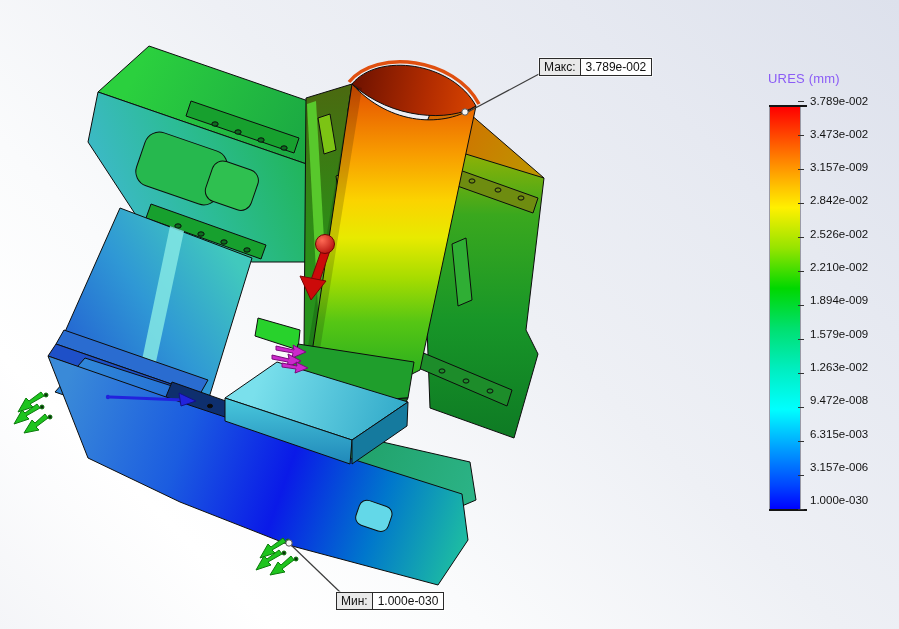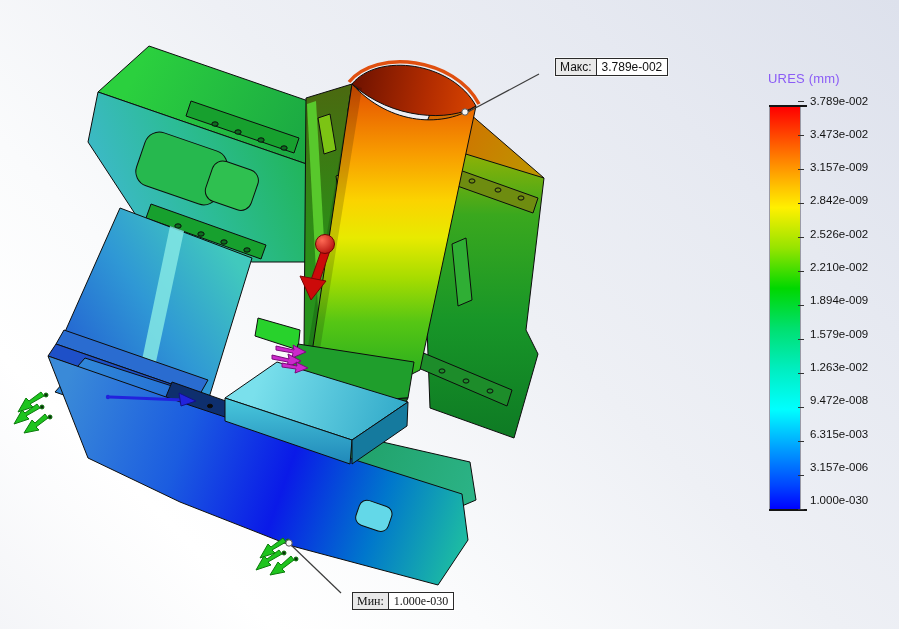--- a/index.html
+++ b/index.html
@@ -14,21 +14,21 @@
   .legend-title{position:absolute;left:768px;top:71px;font-size:13px;color:#8b5cf6;letter-spacing:.2px;}
   .legend-bar{position:absolute;left:769px;top:107px;width:30px;height:403px;
     background:linear-gradient(180deg,#ff0000 0%,#ff7800 12%,#ffc400 20%,#fff000 25%,#96e400 35%,#00d800 45%,#00e070 55%,#00eec0 65%,#00ffff 75%,#009cff 85%,#0044ff 94%,#0000ff 100%);
     border-left:1px solid #9a9aa6;border-right:1px solid #9a9aa6;}
   .legend-line{position:absolute;left:769px;width:38px;height:2px;background:#151515;}
   .legend-ticks{position:absolute;left:798px;top:100.5px;height:409px;display:flex;flex-direction:column;justify-content:space-between;}
   .legend-ticks i{display:block;width:6px;height:1px;background:#333;}
   .legend-labels{position:absolute;left:810px;top:93.5px;height:415px;display:flex;flex-direction:column;justify-content:space-between;}
   .legend-labels div{height:15px;line-height:15px;font-size:11.5px;color:#111;white-space:nowrap;}
   
-  .callout{position:absolute;display:flex;border:1px solid #2a2a2a;font-size:12px;line-height:16px;height:16px;background:#fff;box-shadow:0 0 0 1px rgba(255,255,255,.55);margin-left:16px;}
+  .callout{position:absolute;display:flex;border:1px solid #2a2a2a;font-size:12px;line-height:16px;height:16px;background:#fff;box-shadow:0 0 0 1px rgba(255,255,255,.55);}
   .callout .lab{background:#e9e9e9;padding:0 4px;border-right:1px solid #2a2a2a;color:#111;white-space:nowrap;}
   .callout .val{background:#ffffff;padding:0 5px;color:#111;white-space:nowrap;}
 </style>
 </head>
 <body>
 
 <div id="viewport">
 
 <svg width="899" height="629" viewBox="0 0 899 629">
   <defs>
@@ -225,21 +225,21 @@
     <line x1="290" y1="544" x2="341" y2="593" stroke="#3c3c3c" stroke-width="1.2"></line>
     <circle cx="465" cy="112" r="3.2" fill="#f5f5f5" stroke="#555"></circle>
     <circle cx="289" cy="543" r="3.2" fill="#f5f5f5" stroke="#555"></circle>
   </g>
 </svg>
 
 <div class="callout" style="left:539px;top:58px;">
   <span class="lab">Макс:</span>
   <span class="val">3.789e-002</span>
 </div>
-<div class="callout" style="left:336px;top:592px;font-family:Liberation Serif, serif;">
+<div class="callout" style="left:336px;top:592px;">
   <span class="lab">Мин:</span>
   <span class="val">1.000e-030</span>
 </div>
 
 <div>
   <div class="legend-title">URES (mm)</div>
   <div class="legend-bar"></div>
   <div class="legend-line" style="top:105px;"></div>
   <div class="legend-line" style="top:509px;"></div>
   <div class="legend-ticks">
@@ -254,21 +254,21 @@
         <i></i>
         <i></i>
         <i></i>
         <i></i>
         <i></i>
   </div>
   <div class="legend-labels">
     <div>3.789e-002</div>
     <div>3.473e-002</div>
     <div>3.157e-009</div>
-    <div>2.842e-009</div>
+    <div>2.842e-002</div>
     <div>2.526e-002</div>
     <div>2.210e-002</div>
     <div>1.894e-009</div>
     <div>1.579e-009</div>
     <div>1.263e-002</div>
     <div>9.472e-008</div>
     <div>6.315e-003</div>
     <div>3.157e-006</div>
     <div>1.000e-030</div>
   </div>

